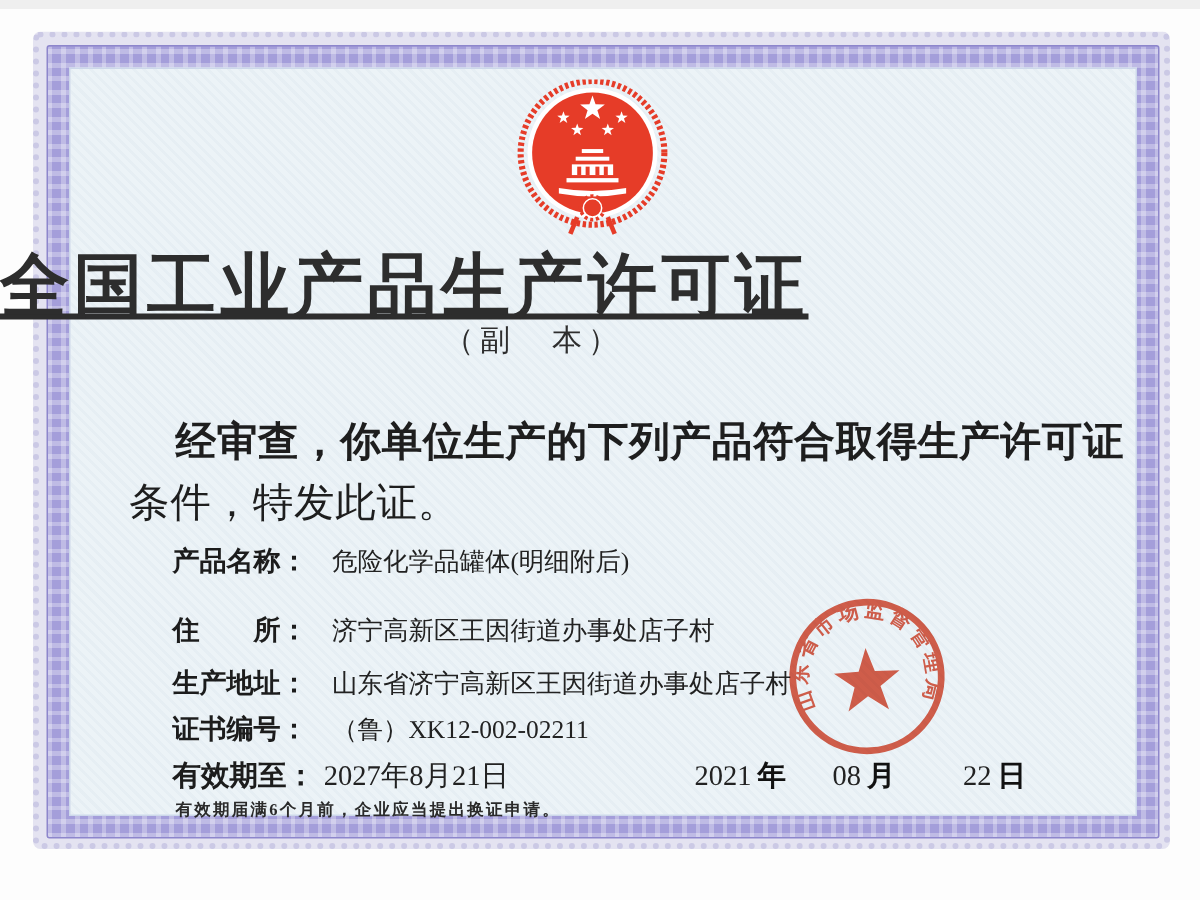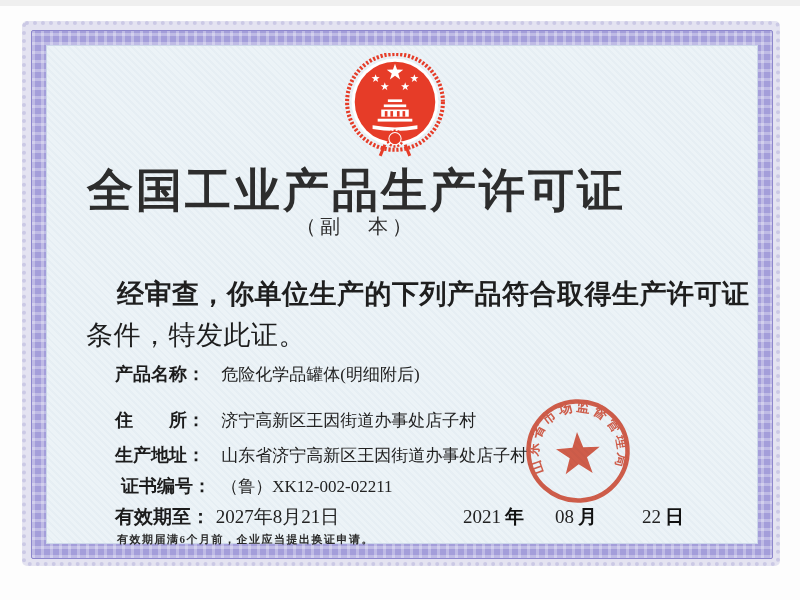--- a/index.html
+++ b/index.html
@@ -22,41 +22,41 @@
     border:1px solid #8d86cc; border-radius:2px;
   }
   .inner{
     position:absolute; left:46px; top:45px; width:710px; height:497px;
     background:#ecf3f7;
     background-image:repeating-linear-gradient(45deg, rgba(120,150,180,0.05) 0 2px, rgba(0,0,0,0) 2px 5px);
     border:1px solid #cdd8ea;
   }
   
   .title{
-    position:absolute; left:0; top:160px; width:713px; text-align:center;
-    font-size:46px; font-weight:bold; letter-spacing:3px; color:#2d2d2d;
+    position:absolute; left:0; top:160px; width:713px; 
+    font-size:46px; font-weight:bold; letter-spacing:3px; color:#2d2d2d;text-decoration:underline;
   }
   .subtitle{
     position:absolute; left:0; top:213px; width:712px; text-align:center;
     font-size:20px; letter-spacing:4px; color:#2e2e2e;
   }
   .company{
     position:absolute; left:85px; top:241px; font-size:23px; color:#333;
   }
   .stmt1{
     position:absolute; left:117px; top:276px; font-size:27px; font-weight:bold;
     letter-spacing:0.5px; color:#1e1e1e;
   }
   .stmt2{
     position:absolute; left:86px; top:317px; font-size:27px; font-weight:normal;
     letter-spacing:0.5px; color:#1e1e1e;
   }
   .field{position:absolute; left:115px; font-size:17px; color:#222; white-space:nowrap;}
   .field .lbl{display:inline-block; width:102px; font-weight:bold; font-size:18px; color:#1c1c1c;}
-  .f1{top:362px;} .f2{top:408px;} .f3{top:443px;} .f4{top:474px;text-align:center;}
+  .f1{top:362px;} .f2{top:408px;} .f3{top:443px;} .f4{top:474px;}
   .f5{top:504px; font-size:19px;}
   .f5 .lbl{width:96px; font-size:19px;}
   .date-part{position:absolute; top:504px; font-size:19px; white-space:nowrap; color:#222;}
   .date-part b{font-weight:bold; margin-left:4px; color:#111;}
   .dp-year{left:463px;} .dp-month{left:555px;} .dp-day{left:642px;}
   .footnote{
     position:absolute; left:117px; top:532px; font-size:11px; font-weight:bold;
     letter-spacing:1.5px; color:#2a2a2a;
   }
   

